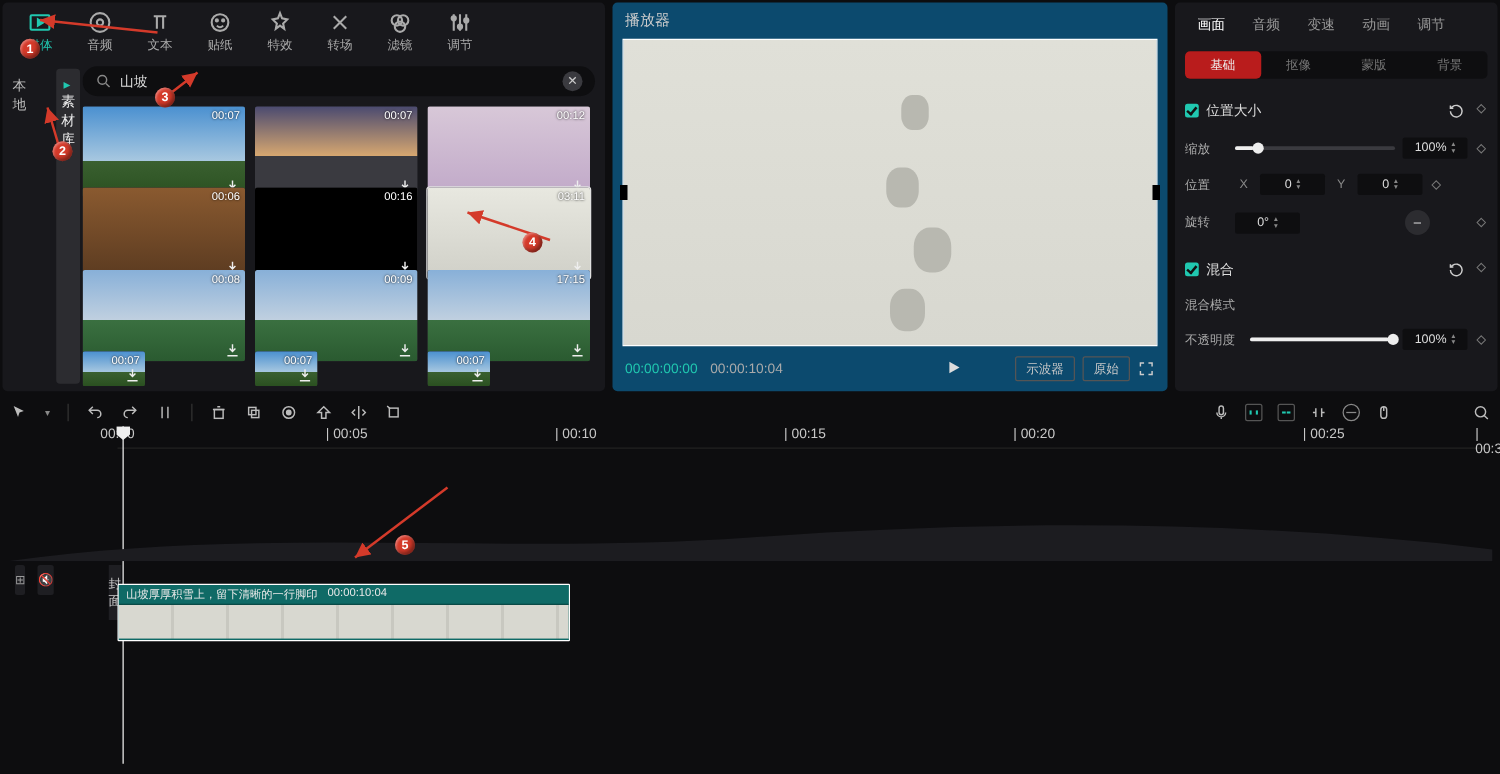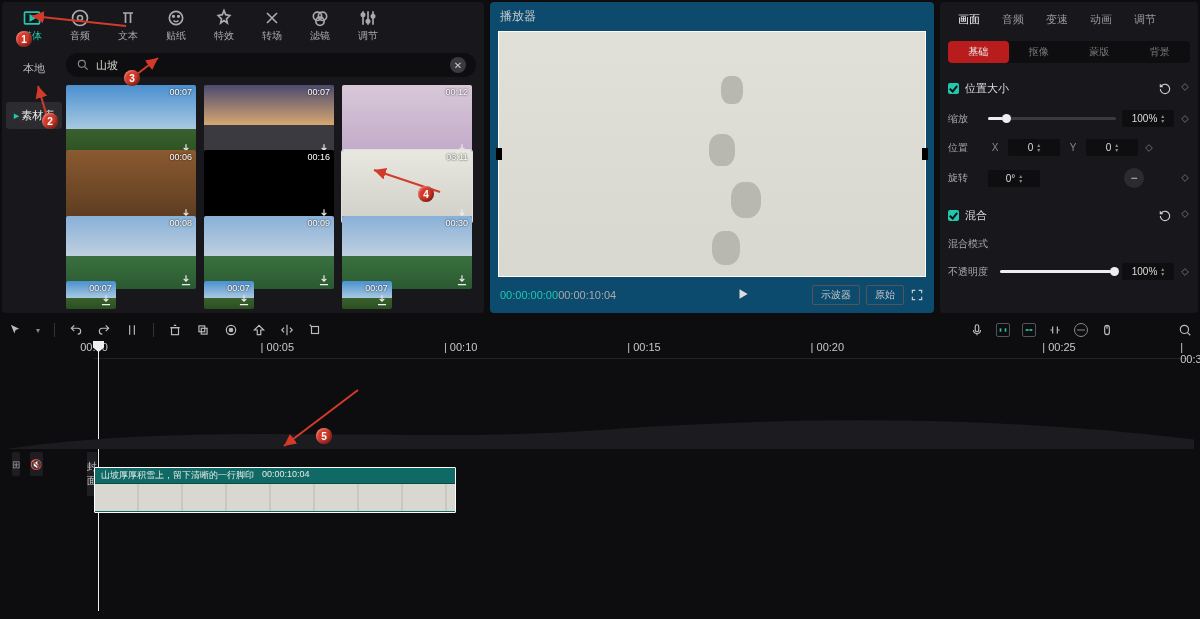--- a/index.html
+++ b/index.html
@@ -13,21 +13,21 @@
 
 
 .main-tabs { display:flex; gap:4px; padding:4px 8px; position:relative;}
 .main-tab { display:flex; flex-direction:column; align-items:center; gap:1px; width:44px; padding:2px 0; color:#aaa; cursor:pointer; }
 .main-tab.active { color:#20c8b0; }
 .main-tab .icn { width:20px; height:20px; display:flex; align-items:center; justify-content:center; }
 .main-tab span { font-size:10px; }
 
 
 .left-body { display:flex; flex:1; overflow:hidden; }
-.side-list { width:64px; padding:6px 4px; display:flex; flex-direction:column; gap:20px; }
+.side-list { width:64px; padding:6px 4px; display:flex; gap:20px; }
 .side-item { padding:6px 4px; text-align:center; font-size:11px; color:#bbb; border-radius:3px; cursor:pointer; }
 .side-item.active { background:#2c2c30; color:#eee; }
 .side-item .plus { color:#20c8b0; margin-right:2px; }
 
 .media-area { flex:1; display:flex; flex-direction:column; padding:4px 8px 4px 0; overflow:hidden;}
 .search-wrap { display:flex; align-items:center; background:#0e0e10; border-radius:14px; padding:4px 10px; margin-bottom:8px; }
 .search-wrap .mag { width:14px; height:14px; margin-right:6px; color:#888;}
 .search-input { flex:1; background:transparent; border:none; outline:none; color:#ddd; font-size:11px; }
 .search-clear { width:16px; height:16px; border-radius:50%; background:#3a3a3f; color:#ccc; display:flex; align-items:center; justify-content:center; font-size:10px; cursor:pointer;}
 
@@ -45,21 +45,21 @@
 .thumb .mtn { position:absolute; inset:0; background:linear-gradient(#88b0d8,#c0d0e0 55%,#3a7040 55%,#2a5a30);}
 
 
 .preview-head { padding:6px 10px; font-size:12px; color:#ccc; }
 .preview-img { flex:1; margin:0 8px; background:linear-gradient(#e0e0d8,#d8d8d0); border:1px solid #fff; position:relative;}
 .preview-img::before, .preview-img::after { content:""; position:absolute; width:6px; height:12px; background:#000;}
 .preview-img::before { left:-3px; top:50%; transform:translateY(-50%);}
 .preview-img::after { right:-3px; top:50%; transform:translateY(-50%);}
 .footprints { position:absolute; inset:0; }
 .footprints::before { content:""; position:absolute; left:52%; top:18%; width:22px; height:28px; background:#b8b8b0; border-radius:40%; box-shadow: -10px 60px 0 2px #b8b8b0, 14px 110px 0 4px #b8b8b0, -6px 158px 0 3px #b8b8b0;}
-.preview-ctrl { display:flex; align-items:center; padding:8px 10px; gap:0; font-size:11px;}
+.preview-ctrl { display:flex; align-items:center; padding:8px 10px; gap:10px; font-size:11px;}
 .time-cur { color:#20c8b0;}
 .time-total { color:#aaa;}
 .play-btn { margin-left:120px; cursor:pointer; color:#ddd;}
 .ctrl-right { margin-left:auto; display:flex; gap:6px; align-items:center;}
 .btn-box { border:1px solid #555; padding:2px 8px; border-radius:2px; font-size:10px; cursor:pointer;}
 .icn-sm { width:14px; height:14px; cursor:pointer; color:#ccc;}
 
 
 .insp-tabs { display:flex; gap:2px; font-size:11px; margin-bottom:8px;}
 .insp-tab { padding:6px 10px; color:#999; cursor:pointer;}
@@ -263,21 +263,21 @@
             </div>
             <div class="thumb">
               <div class="mtn"></div>
               <div class="dur">00:09</div>
               <svg class="dl" viewBox="0 0 24 24" fill="none" stroke="currentColor" stroke-width="2">
                 <path d="M12 4v10m-4-4l4 4 4-4M5 20h14"></path>
               </svg>
             </div>
             <div class="thumb">
               <div class="mtn"></div>
-              <div class="dur">00:30</div>
+              <div class="dur">17:15</div>
               <svg class="dl" viewBox="0 0 24 24" fill="none" stroke="currentColor" stroke-width="2">
                 <path d="M12 4v10m-4-4l4 4 4-4M5 20h14"></path>
               </svg>
             </div>
             <div class="thumb" style="height: 28px;">
               <div class="sky"></div>
               <div class="dur">00:07</div>
               <svg class="dl" viewBox="0 0 24 24" fill="none" stroke="currentColor" stroke-width="2">
                 <path d="M12 4v10m-4-4l4 4 4-4M5 20h14"></path>
               </svg>

